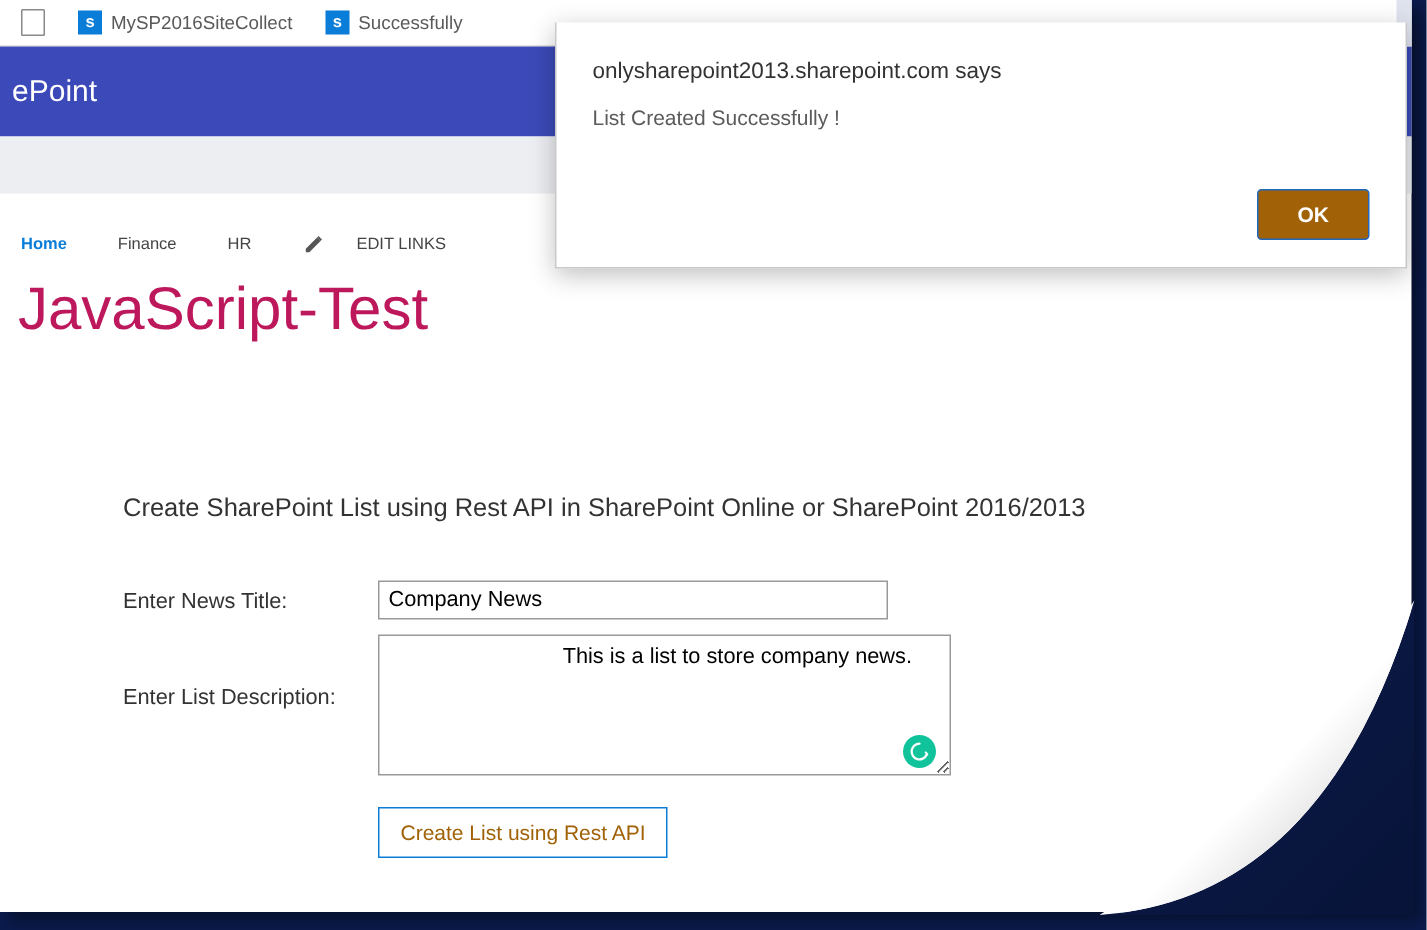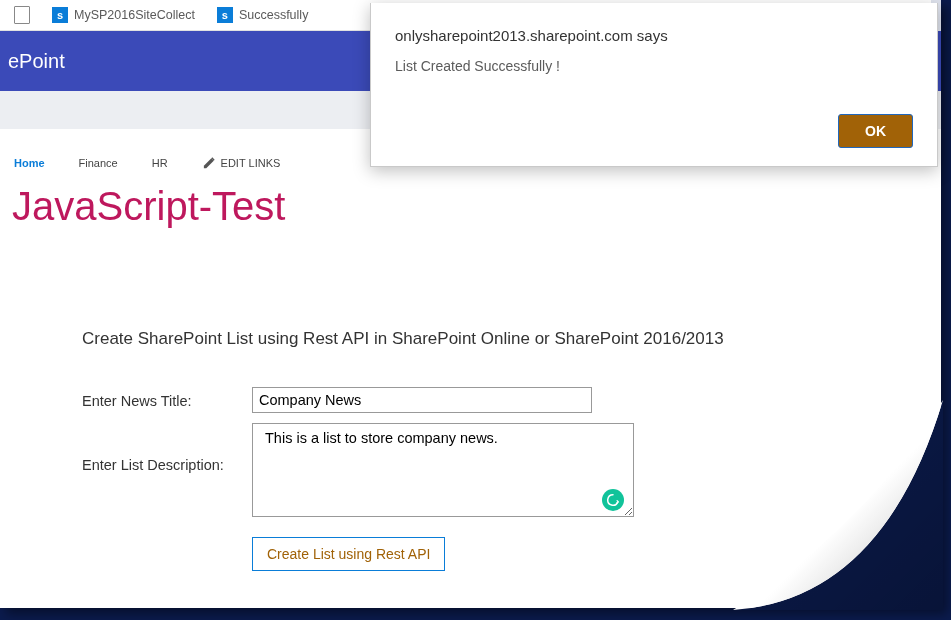--- a/index.html
+++ b/index.html
@@ -24,50 +24,50 @@
   }
   .tabstrip .doc-icon{ width:16px;height:18px;border:1px solid #888;border-radius:1px;display:inline-block;position:relative;}
   .sp-badge{width:16px;height:16px;background:#0a7dd8;color:#fff;font-size:11px;font-weight:bold;display:inline-flex;align-items:center;justify-content:center;}
   .tab-item{display:inline-flex;align-items:center;gap:6px;}
   
   .ribbon{height:60px;background:#3b4ab8;color:#fff;display:flex;align-items:center;padding:0 8px;font-size:20px;}
   .subribbon{height:38px;background:#eceef2;}
   
   .topnav{display:flex;align-items:center;gap:34px;padding:26px 0 10px 14px;font-size:11px;color:#444;}
   .topnav .active{color:#0a7dd8;font-weight:600;}
-  .topnav .edit-group{display:inline-flex;align-items:center;gap:4px;color:#444;}
+  .topnav .edit-group{display:inline-flex;align-items:center;gap:21px;color:#444;}
   .pencil{width:15px;height:15px;display:inline-block;}
   
   .pagetitle{font-size:40px;font-weight:300;color:#be185d;padding:4px 0 8px 12px;}
   
   .content{padding:92px 40px 0 82px;color:#333;}
   .content h2{font-size:17px;font-weight:400;color:#333;margin-bottom:38px;}
   .form-row{display:flex;align-items:flex-start;margin-bottom:10px;}
   .form-row label{width:170px;font-size:14.5px;color:#333;padding-top:6px;}
   .form-row:nth-child(3) label{padding-top:34px;}
   .txt{width:340px;height:26px;border:1px solid #999;font-family:inherit;font-size:14.5px;padding:2px 6px;}
-  .txtarea{width:382px;height:94px;border:1px solid #999;font-family:inherit;font-size:14.5px;padding:6px 12px;resize:both;position:relative;}
+  .txtarea{width:382px;height:94px;border:1px solid #999;font-family:inherit;font-size:14.5px;padding:6px 25px;resize:both;position:relative;text-align:right;}
   .txtarea-wrap{position:relative;display:inline-block;}
   .grammarly{position:absolute;right:10px;bottom:10px;width:22px;height:22px;border-radius:50%;background:#11c39a;display:flex;align-items:center;justify-content:center;}
   .grammarly svg{width:14px;height:14px;}
   .submit-row{margin-top:16px;margin-left:170px;}
   .btn{border:1px solid #0a7dd8;background:#fff;color:#a16207;font-size:14px;padding:8px 14px;cursor:pointer;}
   
   .curl{
     position:absolute;
     right:-2px;
     bottom:-2px;
     width:210px;height:210px;
     pointer-events:none;
   }
   .curl svg{width:100%;height:100%;}
   
   .alert-box{
     position:absolute;
-    top:3px; left:370px;
+    top:15px; left:370px;
     width:568px;
     background:#fff;
     border:1px solid #c9c9c9;
     border-top:none;
     box-shadow:0 4px 16px rgba(0,0,0,0.25);
     padding:24px 24px 18px 24px;
     z-index:50;
     font-size:14px;
     color:#333;
   }

